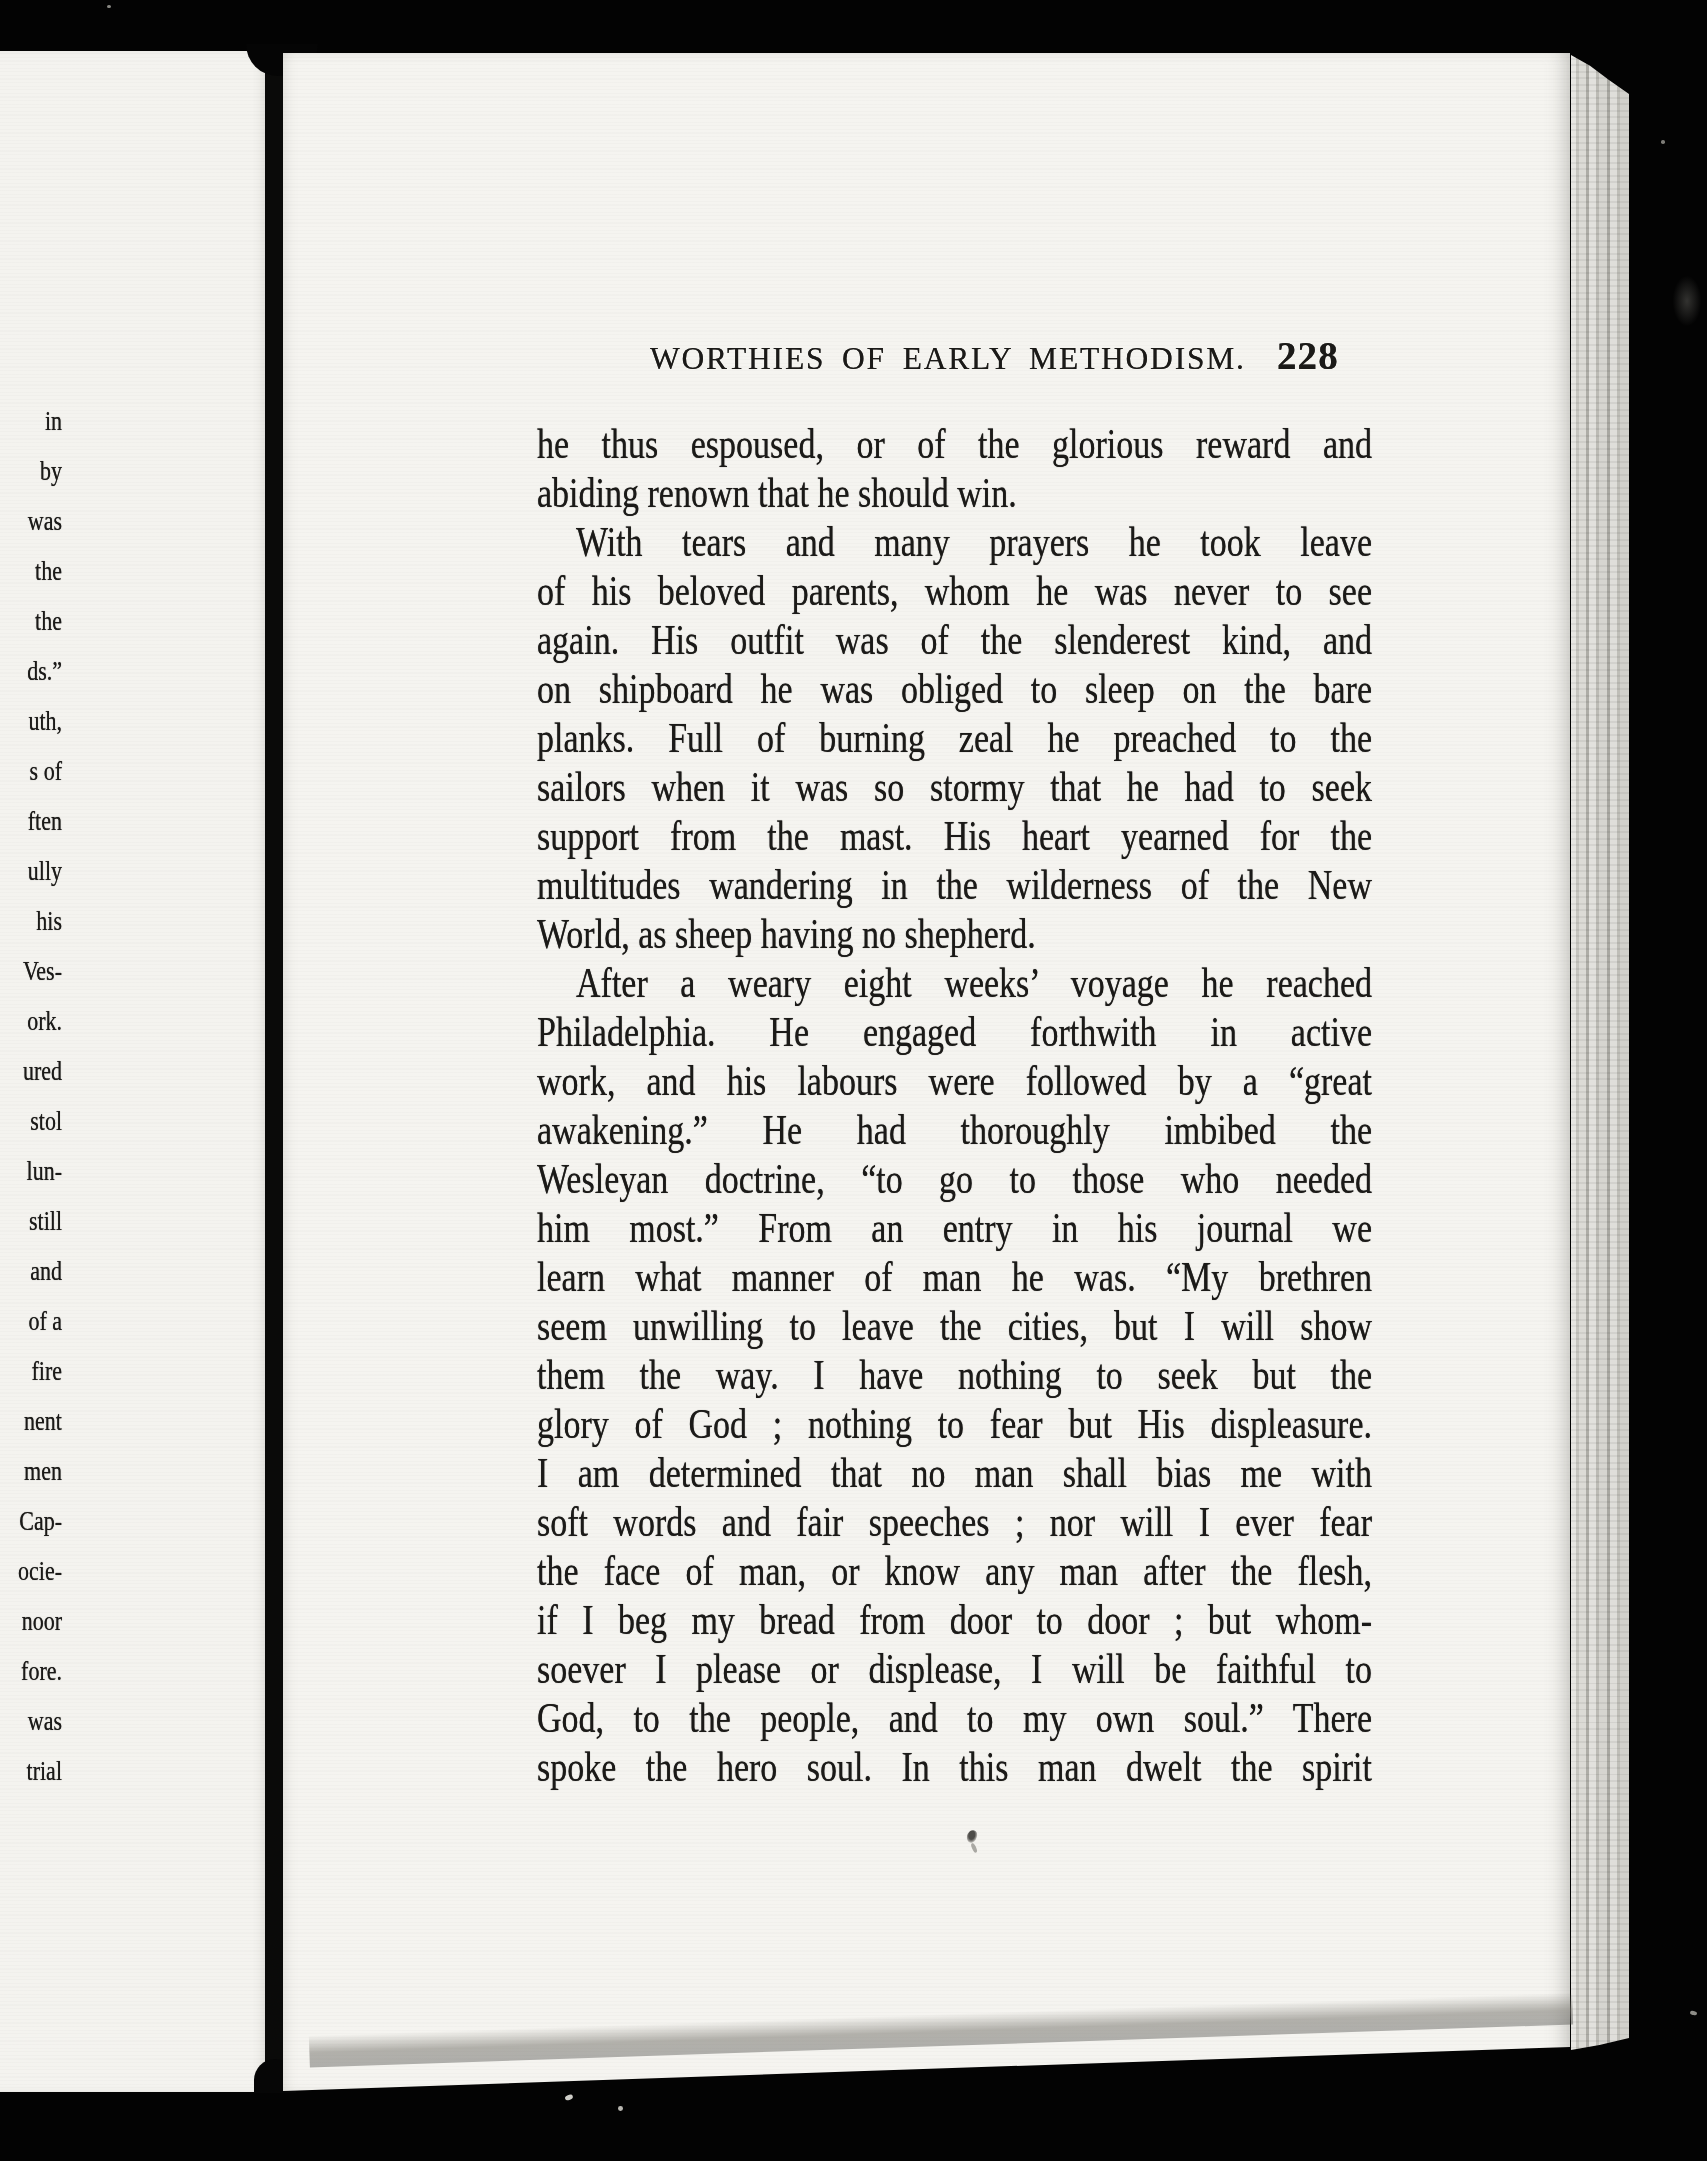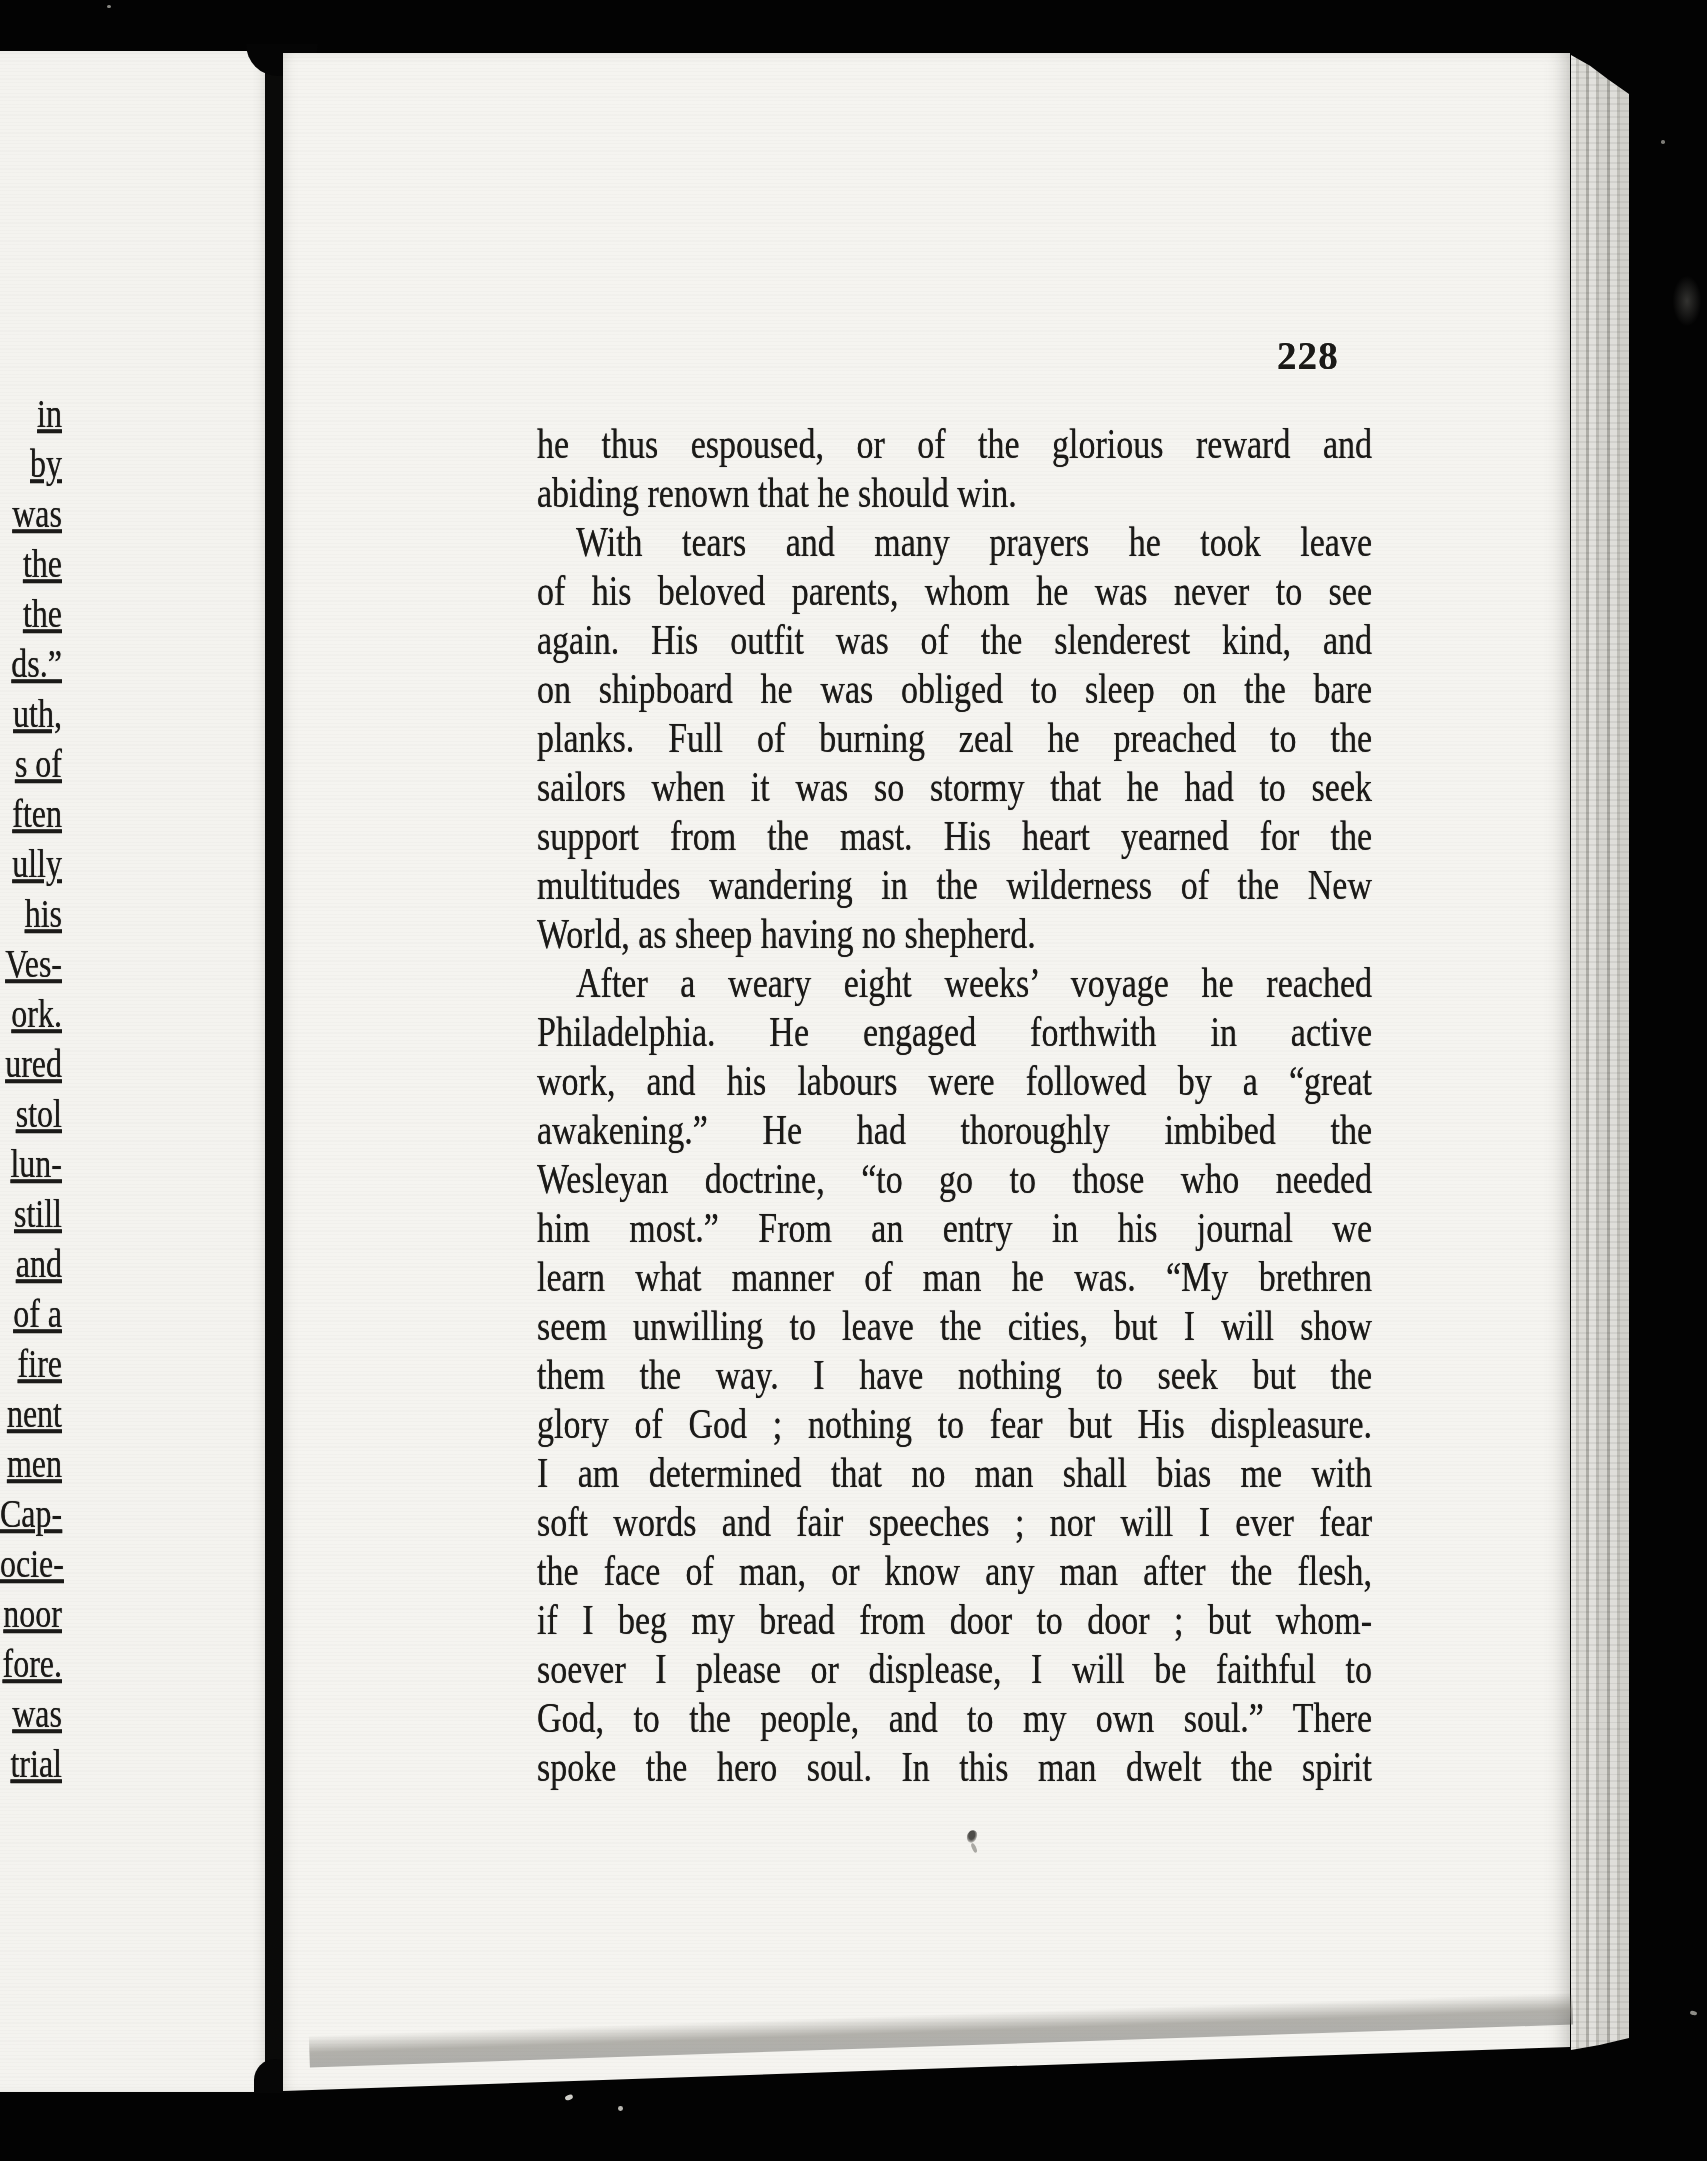--- a/index.html
+++ b/index.html
@@ -68,23 +68,22 @@
     margin-left:33px;
   }
   .bline{
     height:49px;line-height:49px;white-space:nowrap;
     transform:scaleY(1.26);transform-origin:50% 50%;
     text-shadow:0 0 0.6px rgba(27,26,24,.85);
   }
   .bline.jst{white-space:normal;text-align:justify;text-align-last:justify;}
   .bline.ind{padding-left:39px;}
   .facing-text{
-    position:absolute;left:0;top:388px;width:62px;color:var(--ink,#1b1a18);
-    font-size:32px;
-    text-decoration:underline;
+    position:absolute;left:0;top:396px;width:62px;color:var(--ink,#1b1a18);
+    font-size:22px;
   }
   .fline{
     height:50px;line-height:50px;text-align:right;white-space:nowrap;
     transform:scaleY(1.26);transform-origin:50% 50%;
     text-shadow:0 0 0.6px rgba(27,26,24,.85);
   }
   
   .speck{position:absolute;pointer-events:none;}
   .ink-speck{left:967px;top:1830px;width:9.5px;height:13px;background:radial-gradient(ellipse at 45% 40%,#4d4c49 0 38%,rgba(90,88,84,.55) 60%,rgba(120,118,112,0) 75%);border-radius:60% 45% 55% 50%;transform:rotate(12deg);}
   .ink-speck-tail{left:972px;top:1843px;width:3.6px;height:9.5px;background:rgba(95,93,88,.5);border-radius:50%;transform:rotate(-24deg);}
@@ -134,20 +133,21 @@
 
 <div class="gutter"></div>
 <div class="gutter-top"></div>
 <div class="gutter-bottom"></div>
 
 <div class="page-right">
   <div class="paper-grain"></div>
 </div>
 
 <div class="running-header">
+  <div class="header-title">WORTHIES OF EARLY METHODISM.</div>
   <div class="page-number">228</div>
 </div>
 
 <div class="body-text" id="body-text">
     <div class="bline jst">he thus espoused, or of the glorious reward and</div>
     <div class="bline">abiding renown that he should win.</div>
     <div class="bline jst ind">With tears and many prayers he took leave</div>
     <div class="bline jst">of his beloved parents, whom he was never to see</div>
     <div class="bline jst">again. His outfit was of the slenderest kind, and</div>
     <div class="bline jst">on shipboard he was obliged to sleep on the bare</div>

